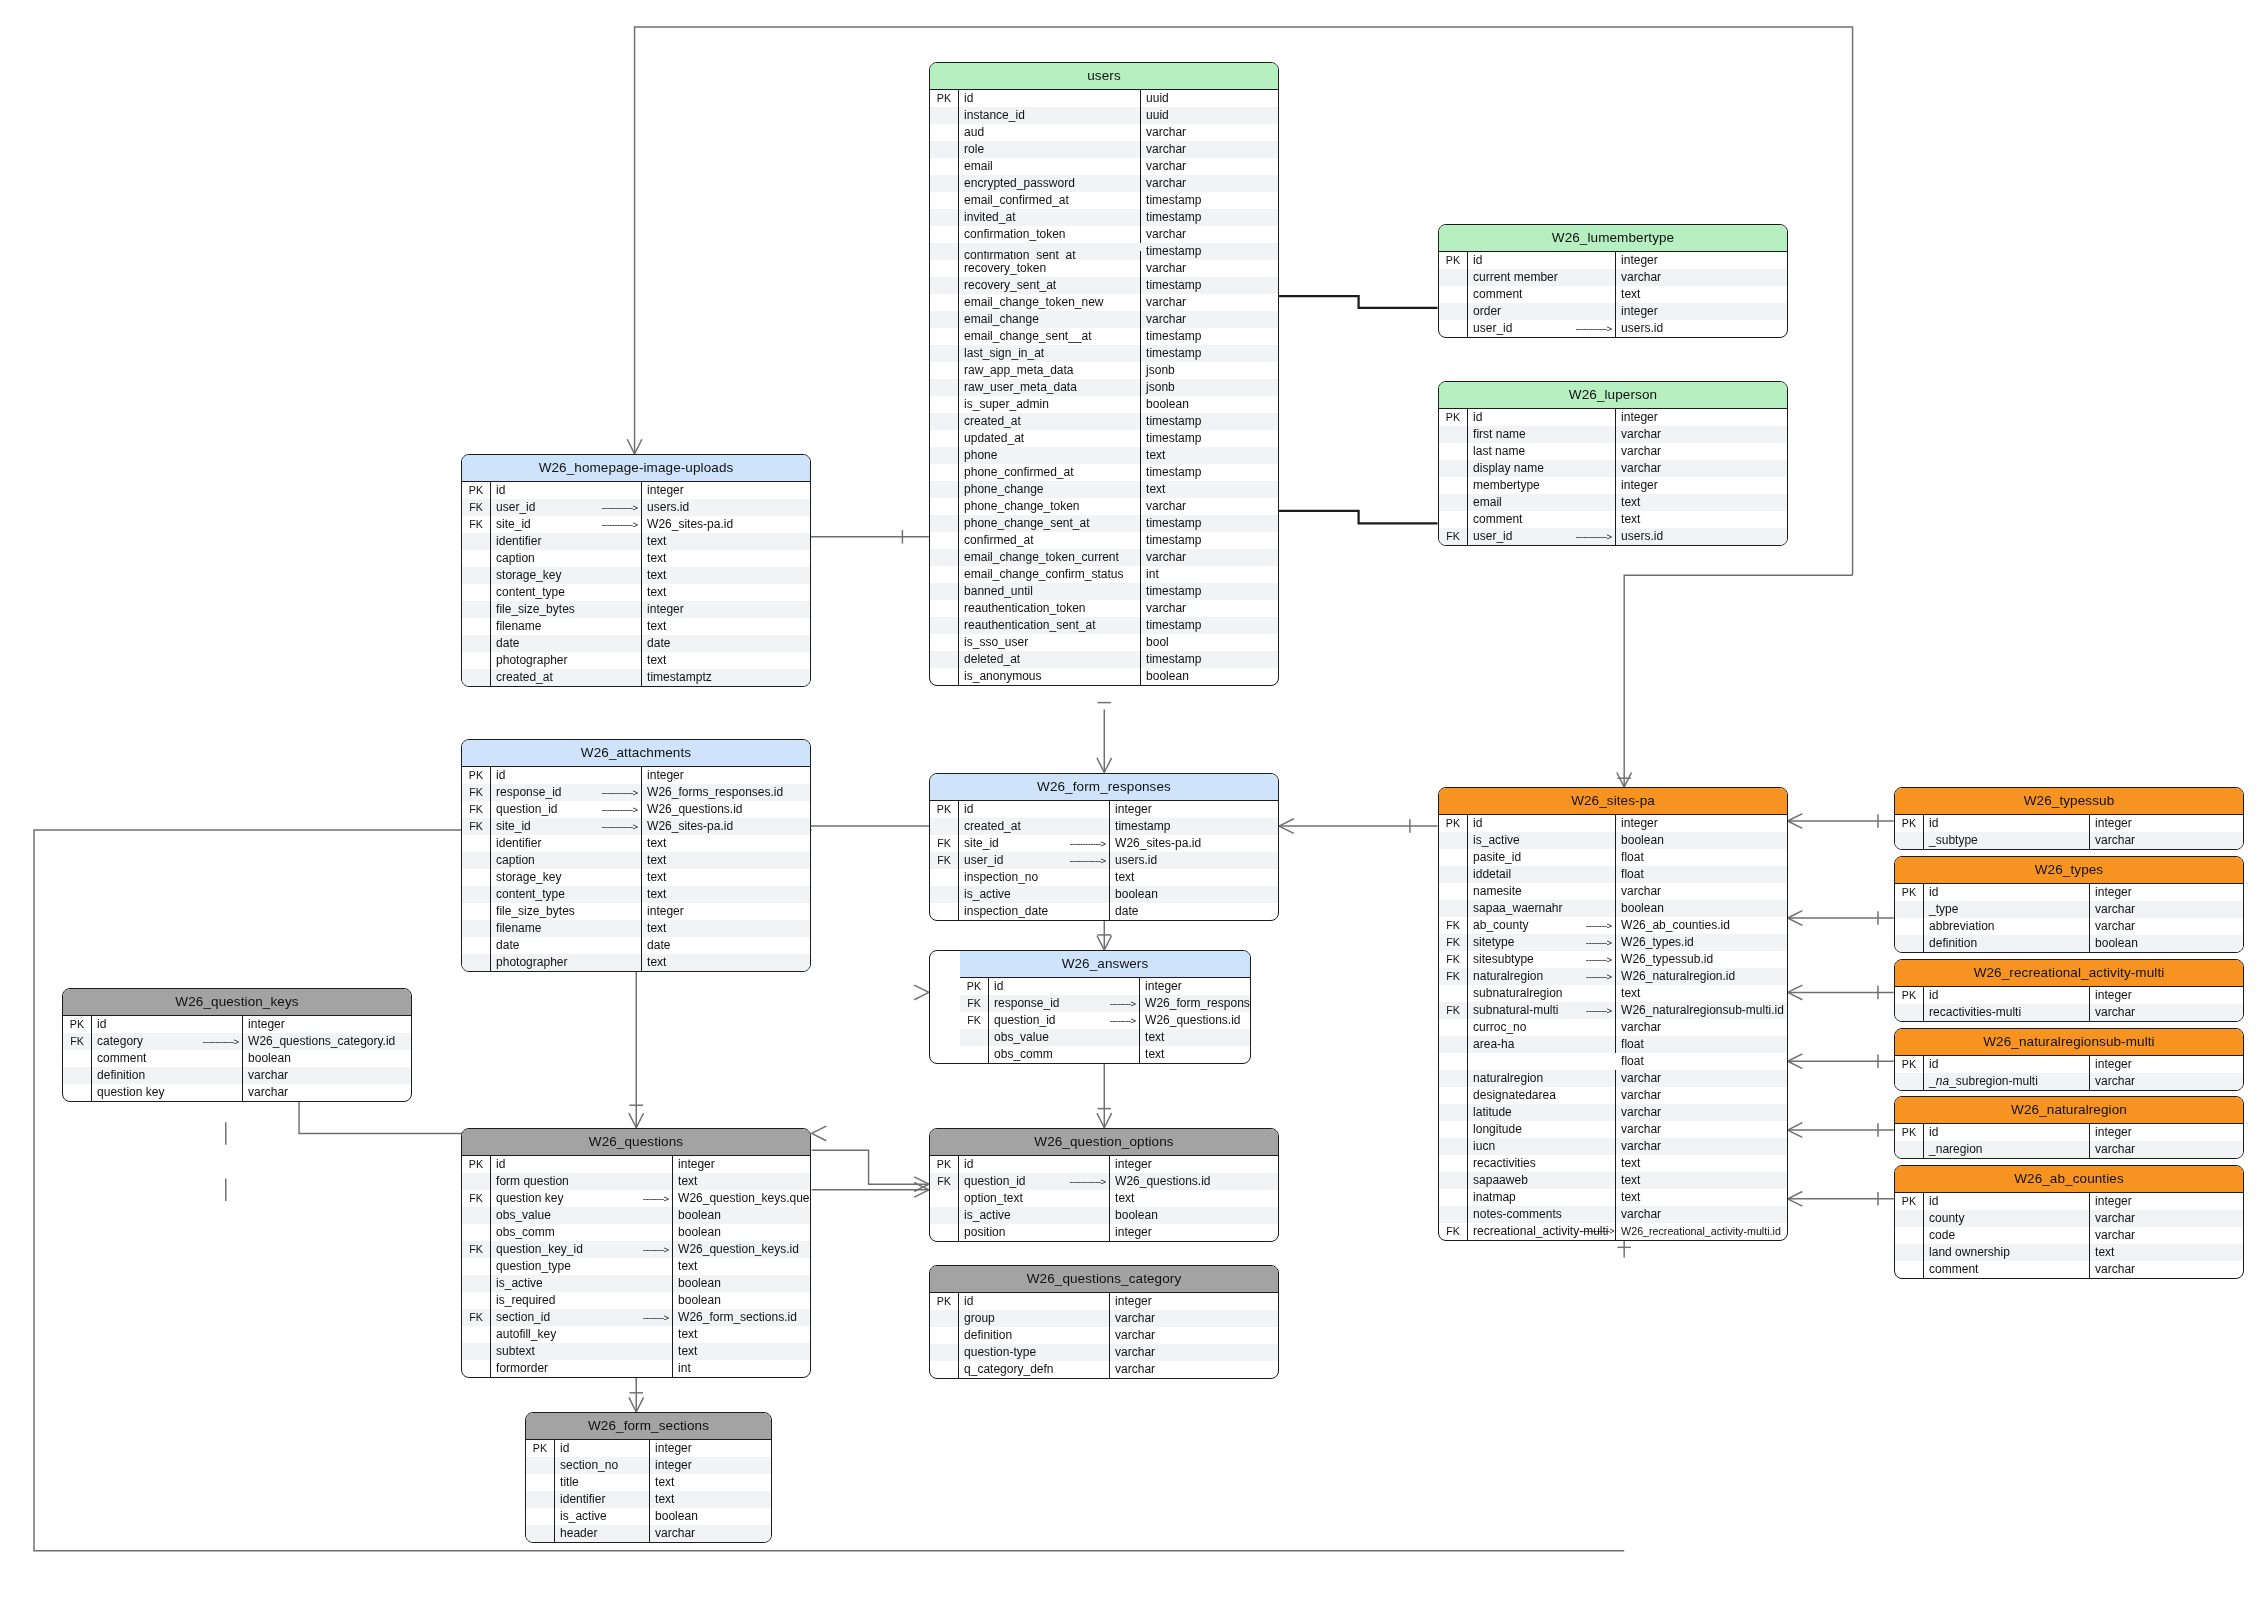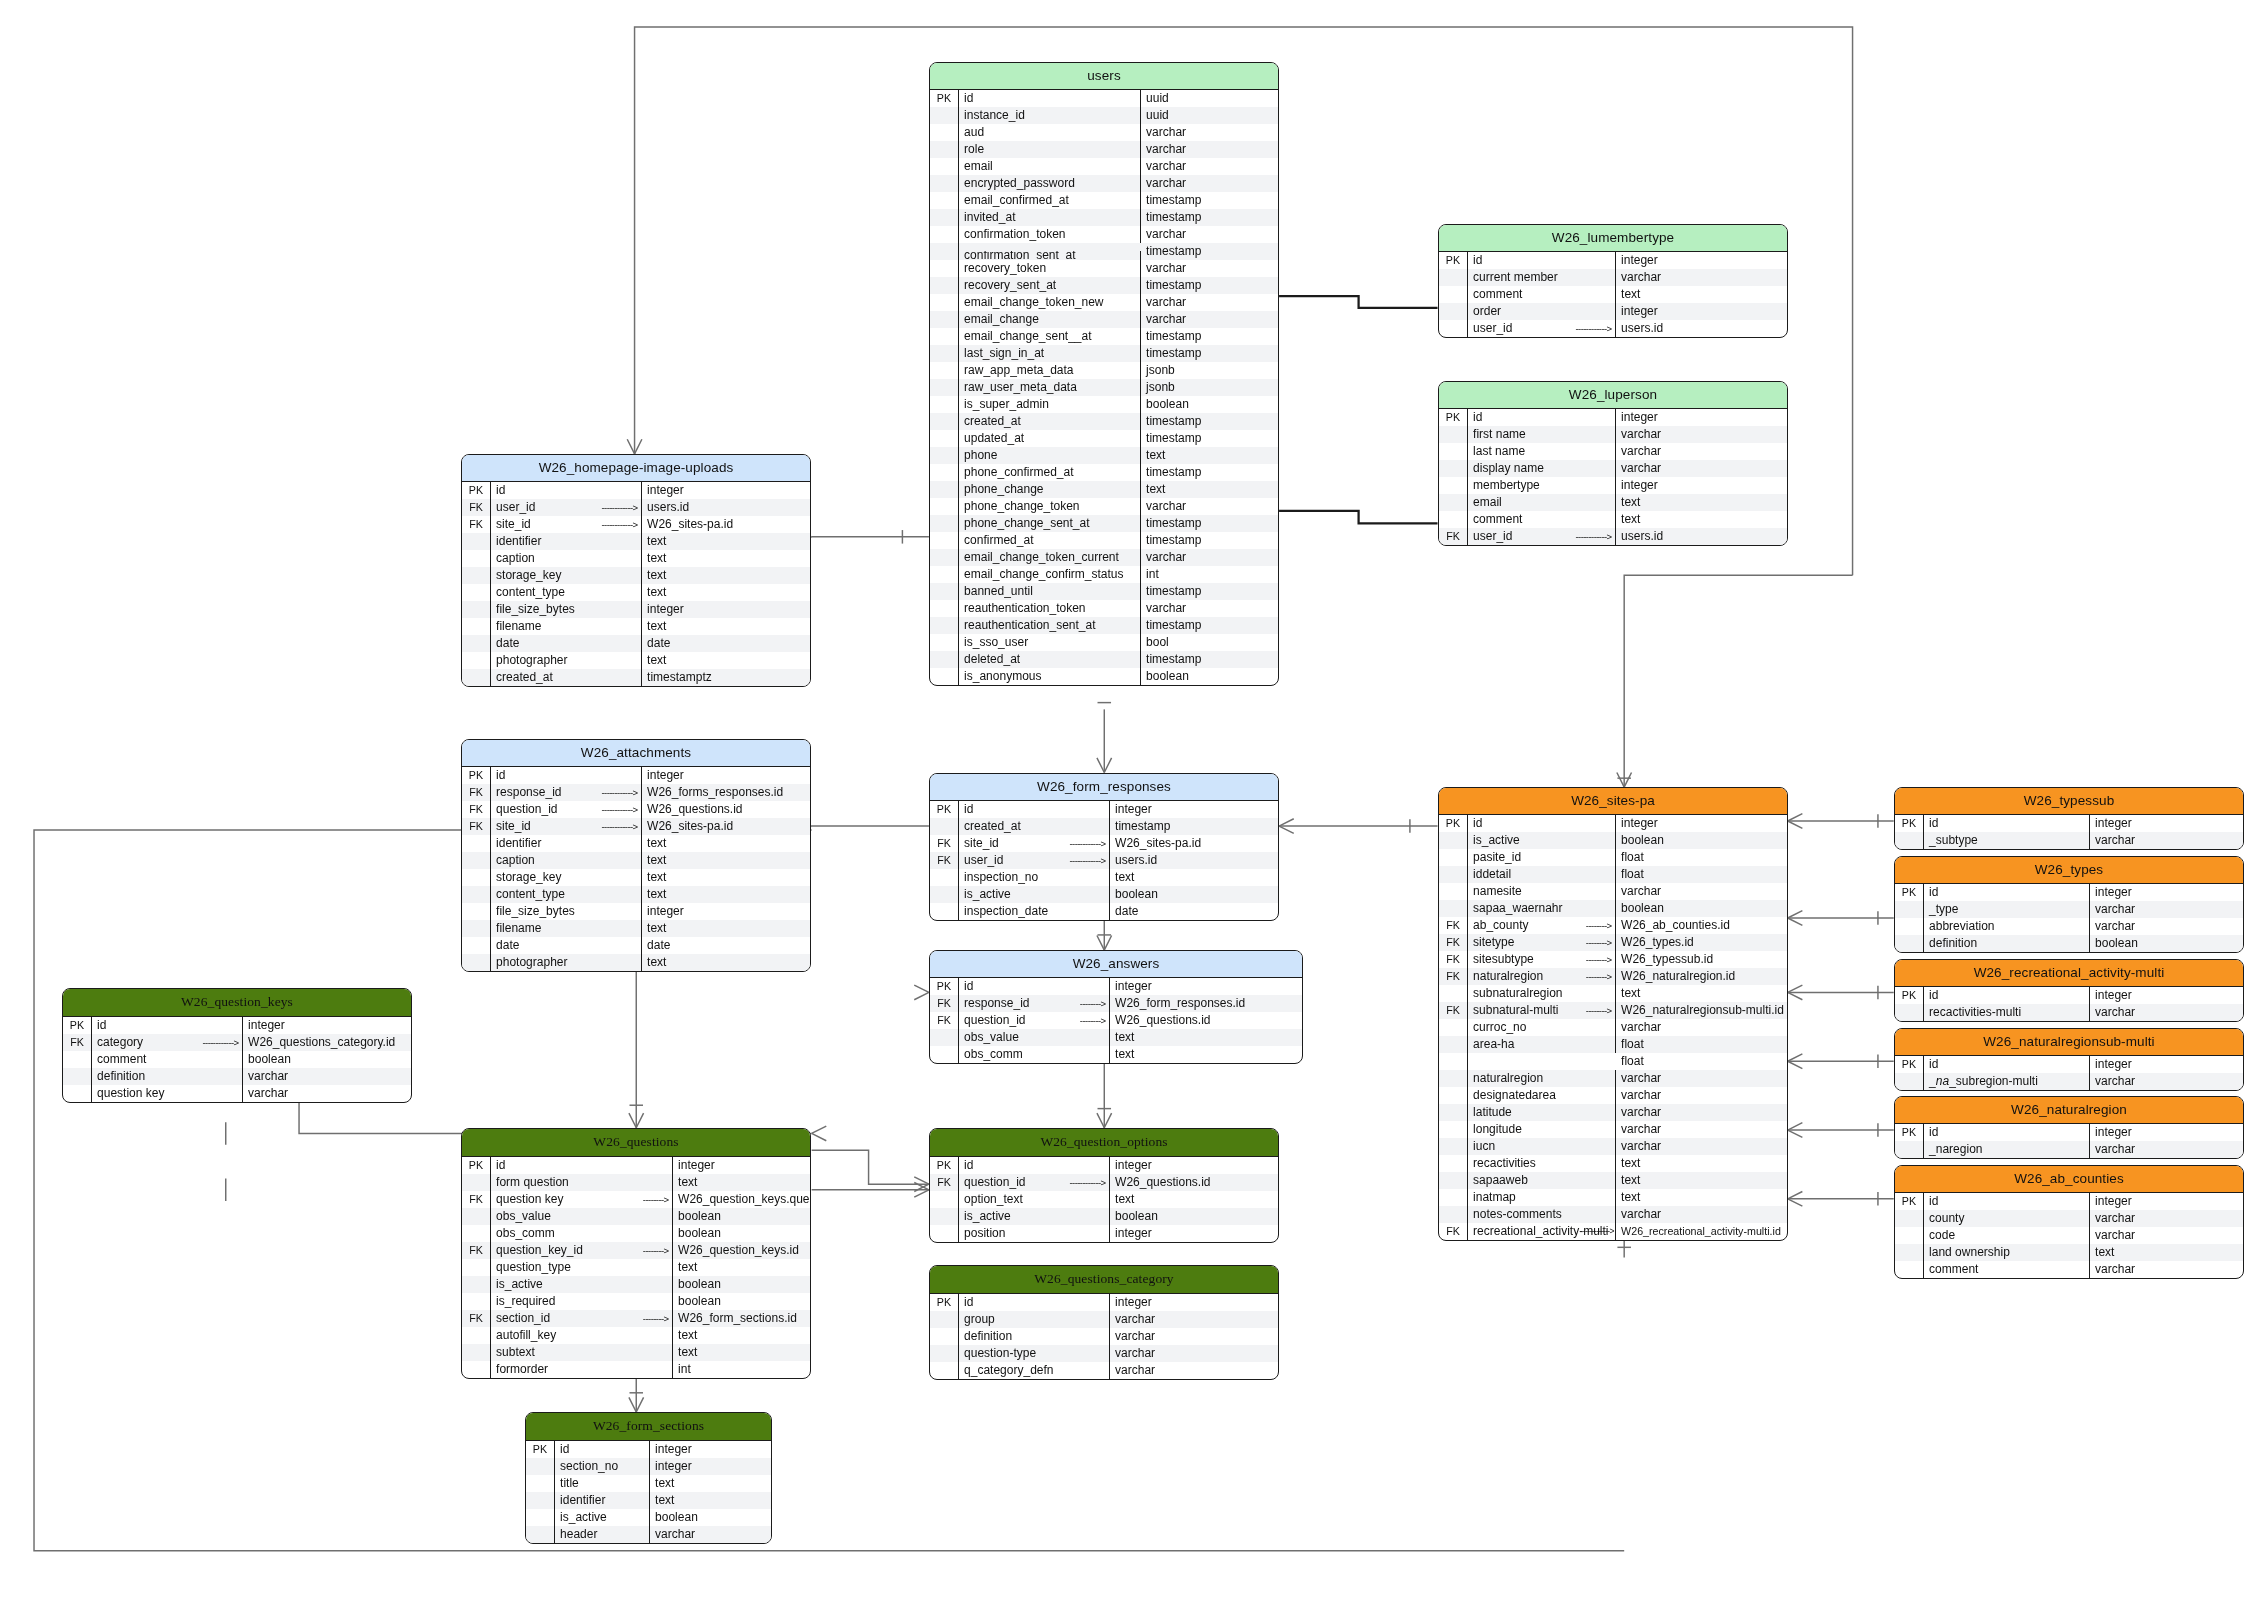--- a/index.html
+++ b/index.html
@@ -7,21 +7,21 @@
   #canvas{position:relative;width:2261px;height:1624px;overflow:hidden;background:#fff;}
   #wires{position:absolute;left:0;top:0;width:2261px;height:1624px;pointer-events:none;}
 
   .tbl{position:absolute;border:1.7px solid #1b1b1b;border-radius:8px;background:#fff;
        box-sizing:border-box;overflow:hidden;box-shadow:0 0 0 0 rgba(0,0,0,0);}
   .tbl .hdr{font-size:13.5px;text-align:center;padding:5.1px 2.3px 5.6px;border-bottom:1.7px solid #1b1b1b;
             color:#111;letter-spacing:0.1px;white-space:nowrap;}
   .tbl.green .hdr{background:#b6efc0;}
   .tbl.blue  .hdr{background:#cfe4fb;}
   .tbl.orange .hdr{background:#f79421;}
-  .tbl.purple .hdr{background:#4d7c0f;font-family:Liberation Serif, serif;}
+  .tbl.purple .hdr{background:#a3a3a3;}
 
   .rows{display:block;}
   .row{display:flex;align-items:stretch;height:17px;font-size:12px;color:#111;box-sizing:border-box;}
   .row.alt{background:#f2f3f5;}
   .c-key{width:29px;min-width:29px;display:flex;align-items:center;justify-content:center;
          font-size:10.7px;color:#111;border-right:1.1px solid #1b1b1b;box-sizing:border-box;}
   .c-name{flex:0 0 auto;display:flex;align-items:center;padding-left:5.1px;position:relative;
           border-right:1.1px solid #1b1b1b;box-sizing:border-box;white-space:nowrap;overflow:hidden;}
   .c-type{flex:1 1 auto;display:flex;align-items:center;padding-left:5.1px;box-sizing:border-box;
           white-space:nowrap;overflow:hidden;}
@@ -714,21 +714,21 @@
           </div>
           <div class="row">
             <div class="c-key"></div>
             <div class="c-name" style="width: 151px;">
               <span>inspection_date</span>
             </div>
             <div class="c-type">date</div>
           </div>
         </div>
       </div>
-      <div class="tbl blue" style="left: 929px; top: 950px; width: 374px;">
+      <div class="tbl blue" style="left: 929px; top: 950px; width: 322px; padding-left: 30px;">
         <div class="hdr">W26_answers</div>
         <div class="rows">
           <div class="row">
             <div class="c-key">PK</div>
             <div class="c-name" style="width: 151px;">
               <span>id</span>
             </div>
             <div class="c-type">integer</div>
           </div>
           <div class="row alt">

